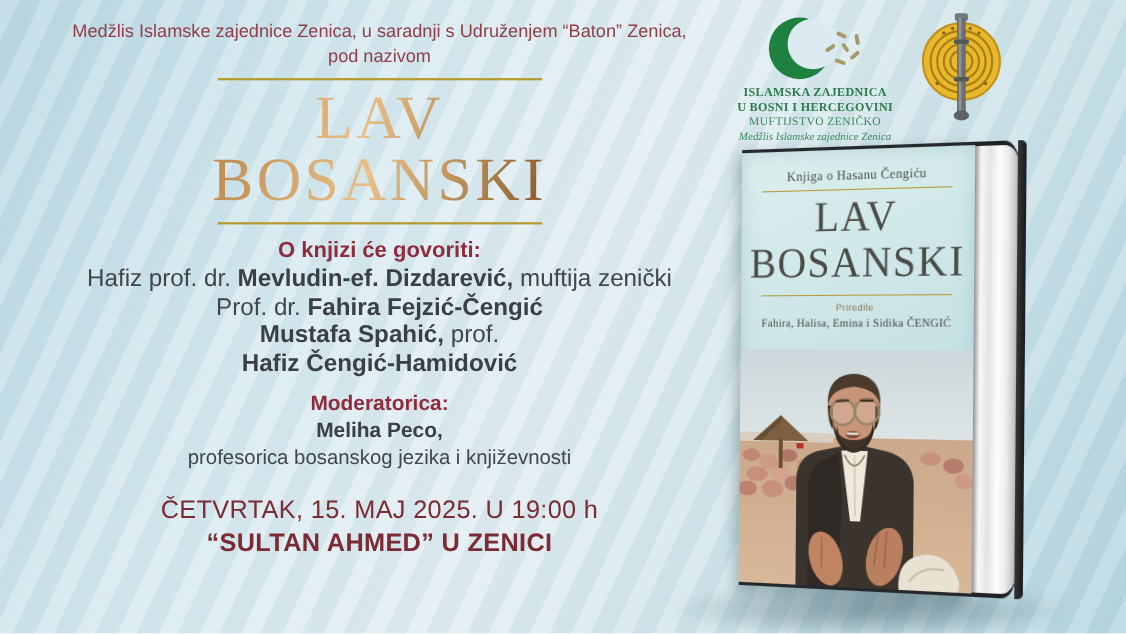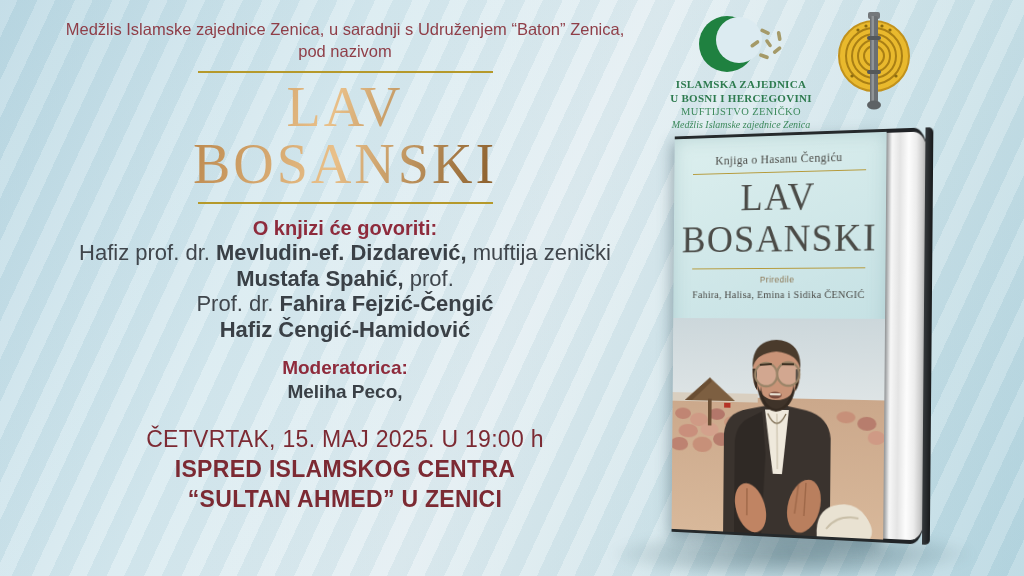--- a/index.html
+++ b/index.html
@@ -78,29 +78,29 @@
     </div>
     <div class="gold-rule"></div>
     <div class="main-title">
       <div class="title-line1">LAV</div>
       <div class="title-line2">BOSANSKI</div>
     </div>
     <div class="gold-rule"></div>
 
     <div class="speakers-heading">O knjizi će govoriti:</div>
     <div class="speaker"><span>Hafiz prof. dr. </span><b>Mevludin-ef. Dizdarević,</b><span> muftija zenički</span></div>
+    <div class="speaker"><span>Prof. dr. </span><b>Fahira Fejzić-Čengić</b><span></span></div>
     <div class="speaker"><span></span><b>Mustafa Spahić,</b><span> prof.</span></div>
-    <div class="speaker"><span>Prof. dr. </span><b>Fahira Fejzić-Čengić</b><span></span></div>
     <div class="speaker"><span></span><b>Hafiz Čengić-Hamidović</b><span></span></div>
 
     <div class="moderator-heading">Moderatorica:</div>
     <div class="moderator-name">Meliha Peco,</div>
+    <div class="moderator-role">profesorica bosanskog jezika i književnosti</div>
 
     <div class="datetime">ČETVRTAK, 15. MAJ 2025. U 19:00 h</div>
-    <div class="venue">ISPRED ISLAMSKOG CENTRA</div>
     <div class="venue">“SULTAN AHMED” U ZENICI</div>
   </div>
 
   <div class="org-block">
     <svg width="118" height="66" viewBox="0 0 118 66">
       <circle cx="45" cy="32" r="28" fill="#1f8140"></circle>
       <circle cx="57" cy="28" r="23" fill="#dcebf1"></circle>
       <g fill="#a59a68">
         <rect x="78" y="18" width="10" height="3.6" rx="1.8" transform="rotate(25 83 20)"></rect>
         <rect x="92" y="22" width="10" height="3.6" rx="1.8" transform="rotate(80 97 24)"></rect>

